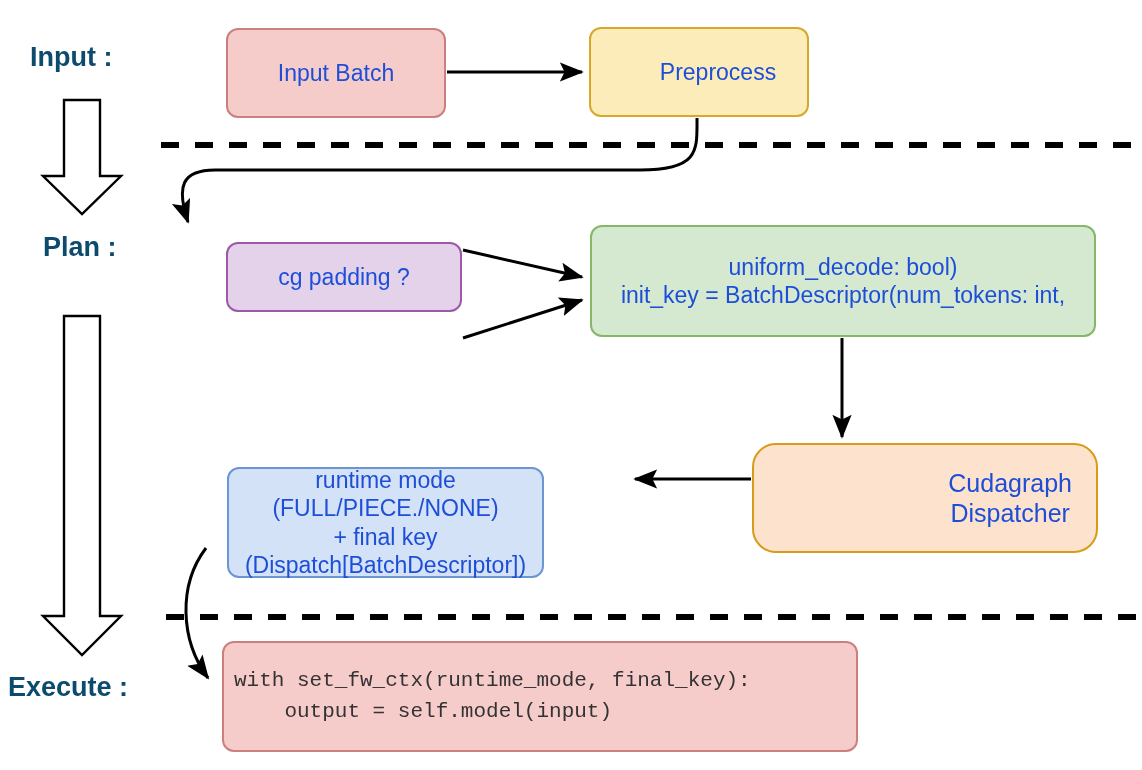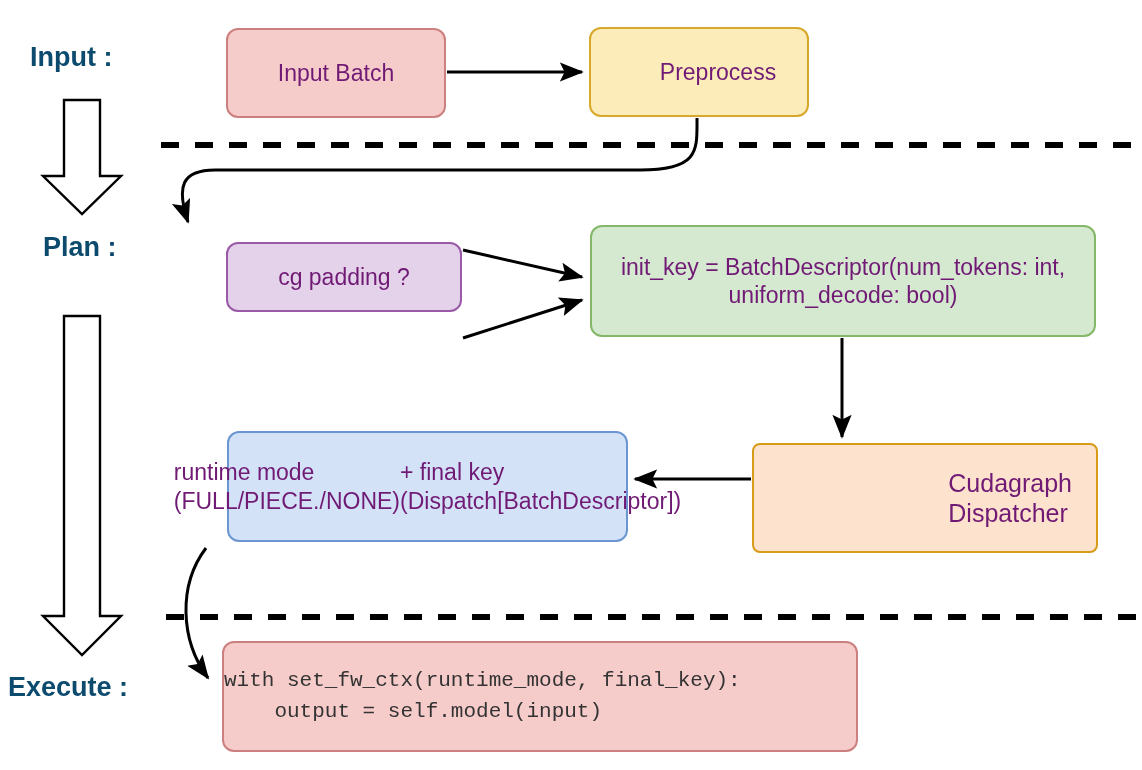--- a/index.html
+++ b/index.html
@@ -33,24 +33,24 @@
   }
   .node {
     position: absolute;
     box-sizing: border-box;
     border-radius: 12px;
     border-width: 2px;
     border-style: solid;
     display: flex;
     align-items: center;
     justify-content: center;
-    text-align: left;
+    text-align: center;
     font-family: "Liberation Sans", sans-serif;
     font-size: 23px;
-    color: #701a75;
+    color: #1d4ed8;
     line-height: 1.22;
     padding: 4px 10px;
   }
   .node-input-batch {
     background: #f6ccca;
     border-color: #cc7f7f;
   }
   .node-preprocess {
     background: #fcecb9;
     border-color: #d7a82a;
@@ -65,42 +65,42 @@
     background: #d5e8d0;
     border-color: #84b868;
   }
   .node-blue {
     background: #d3e2f7;
     border-color: #6b96d1;
   }
   .node-orange-outer {
     background: #fde3cd;
     border-color: #d79b18;
-    border-radius: 8px;
+    border-radius: 24px;
     align-items: center;
     justify-content: flex-end;
     padding-right: 24px;
     font-size: 25px;
   }
   .node-orange-inner {
     background: #fdd5bd;
     border-color: #d79b18;
     border-radius: 12px;
     font-size: 22px;
   }
   .node-code {
     background: #f6ccca;
     border-color: #cc7f7f;
     font-family: "Liberation Mono", "DejaVu Sans Mono", monospace;
     font-size: 21px;
     color: #333333;
     justify-content: flex-start;
     text-align: left;
     white-space: pre;
-    padding-left: 0;
+    padding-left: 10px;
     line-height: 1.45;
   }
   .orange-label {
     line-height: 1.2;
   }
 </style>
 </head>
 <body>
 
 <div id="canvas">
@@ -148,33 +148,33 @@
   <div class="node node-preprocess" style="left:589px; top:27px; width:220px; height:90px;">
     <span>Preprocess</span>
   </div>
 
   <div class="node node-purple" style="left:226px; top:211px; width:236px; height:70px;">
     <span>cg padding ?</span>
   </div>
 
 
   <div class="node node-green" style="left:590px; top:225px; width:506px; height:112px; flex-direction:column;">
+    <span>uniform_decode: bool)</span>
     <span>init_key = BatchDescriptor(num_tokens: int,</span>
-    <span>uniform_decode: bool)</span>
   </div>
 
   <div class="node node-orange-outer" style="left:752px; top:443px; width:346px; height:110px;">
     <div class="orange-label">
       <div>Cudagraph</div>
       <div>Dispatcher</div>
     </div>
   </div>
 
 
-  <div class="node node-blue" style="left:227px; top:431px; width:401px; height:111px; flex-direction:row;">
+  <div class="node node-blue" style="left:227px; top:467px; width:317px; height:111px; flex-direction:column;">
     <span>runtime mode (FULL/PIECE./NONE)</span>
     <span>+ final key (Dispatch[BatchDescriptor])</span>
   </div>
 
   <div class="node node-code" style="left:222px; top:641px; width:636px; height:111px; flex-direction:column; align-items:flex-start; justify-content:center;">
     <span>with set_fw_ctx(runtime_mode, final_key):</span>
     <span>    output = self.model(input)</span>
   </div>
 
 </div>

